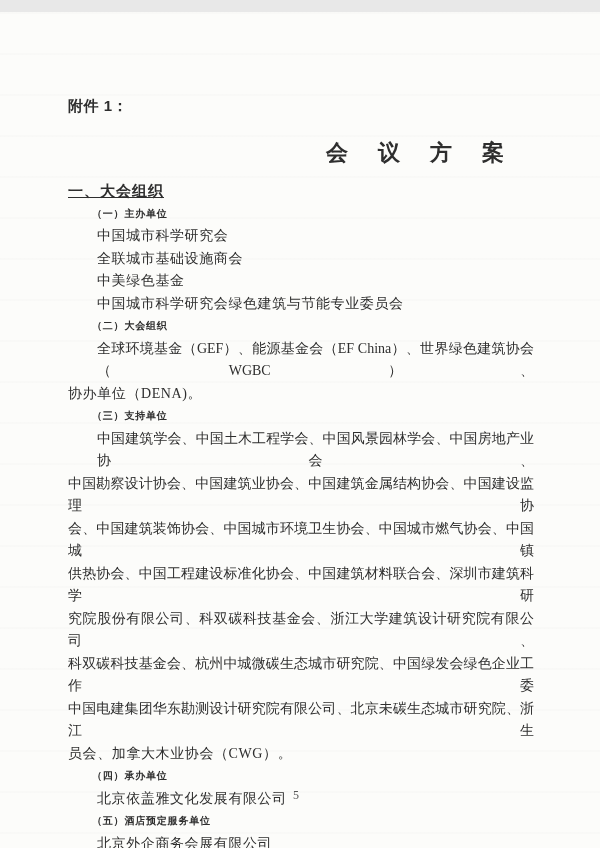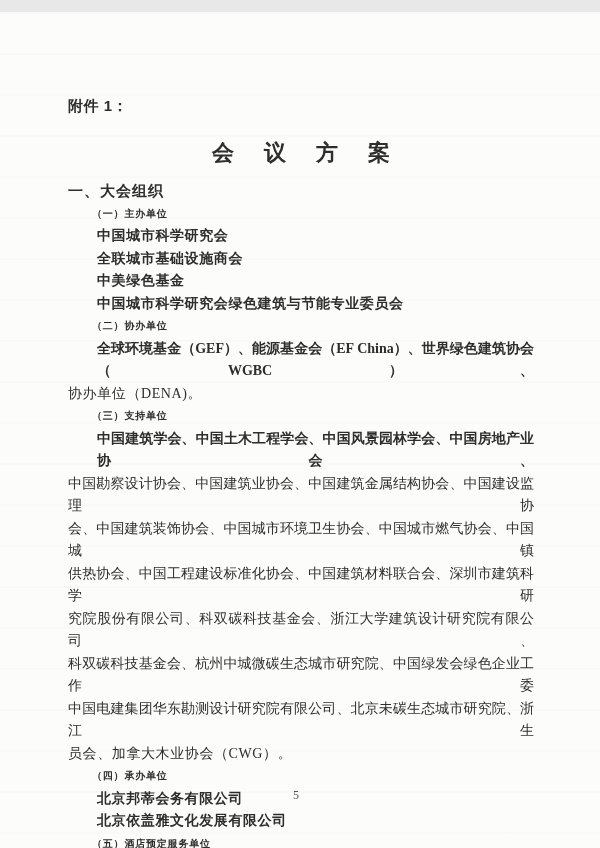--- a/index.html
+++ b/index.html
@@ -31,52 +31,53 @@
     font-family: "Liberation Sans", "DejaVu Sans", sans-serif;
     font-weight: 700;
     font-size: 15px;
     line-height: 23px;
     letter-spacing: 0.5px;
   }
   .title {
     font-size: 22px;
     font-weight: 700;
     line-height: 32px;
-    text-align: center;
+    text-align: right;
     letter-spacing: 30px;
     padding-left: 30px;
     margin-top: 20px;
     margin-bottom: 11px;
     font-family: "Liberation Serif", "DejaVu Serif", serif;
     white-space: nowrap;
   }
   .line {
     font-size: 14px;
     line-height: 22.5px;
     letter-spacing: 0.6px;
     white-space: nowrap;
   }
   .h1 {
     font-family: "Liberation Sans", "DejaVu Sans", sans-serif;
     font-weight: 700;
     font-size: 15px;
     letter-spacing: 1px;
     white-space: nowrap;
     line-height: 22.5px;
+    text-decoration: underline;
   }
   .h2 {
     font-family: "Liberation Sans", "DejaVu Sans", sans-serif;
     font-weight: 700;
     font-size: 10px;
     letter-spacing: 0.8px;
     padding-left: 24px;
     white-space: nowrap;
     line-height: 22.5px;
   }
-  .ind { padding-left: 29px; font-weight: bold; }
+  .ind { padding-left: 29px; }
   .fill {
     white-space: normal;
     text-align: justify;
     text-align-last: justify;
     letter-spacing: 0;
   }
   .pagenum {
     position: absolute;
     left: 0;
     right: 8px;
@@ -98,36 +99,35 @@
     <div class="title">会议方案</div>
 
     <div class="h1">一、大会组织</div>
 
     <div class="h2">（一）主办单位</div>
     <div class="line ind">中国城市科学研究会</div>
     <div class="line ind">全联城市基础设施商会</div>
     <div class="line ind">中美绿色基金</div>
     <div class="line ind">中国城市科学研究会绿色建筑与节能专业委员会</div>
 
-    <div class="h2">（二）协办单位</div>
+    <div class="h2">（二）大会组织</div>
     <div class="line ind fill">全球环境基金（GEF）、能源基金会（EF China）、世界绿色建筑协会（WGBC）、</div>
     <div class="line">协办单位（DENA)。</div>
 
     <div class="h2">（三）支持单位</div>
     <div class="line ind fill">中国建筑学会、中国土木工程学会、中国风景园林学会、中国房地产业协会、</div>
     <div class="line fill">中国勘察设计协会、中国建筑业协会、中国建筑金属结构协会、中国建设监理协</div>
     <div class="line fill">会、中国建筑装饰协会、中国城市环境卫生协会、中国城市燃气协会、中国城镇</div>
     <div class="line fill">供热协会、中国工程建设标准化协会、中国建筑材料联合会、深圳市建筑科学研</div>
     <div class="line fill">究院股份有限公司、科双碳科技基金会、浙江大学建筑设计研究院有限公司、</div>
     <div class="line fill">科双碳科技基金会、杭州中城微碳生态城市研究院、中国绿发会绿色企业工作委</div>
     <div class="line fill">中国电建集团华东勘测设计研究院有限公司、北京未碳生态城市研究院、浙江生</div>
     <div class="line">员会、加拿大木业协会（CWG）。</div>
 
     <div class="h2">（四）承办单位</div>
-    <div class="line ind">北京邦蒂会务有限公司</div>
     <div class="line ind">北京依盖雅文化发展有限公司</div>
 
     <div class="h2">（五）酒店预定服务单位</div>
     <div class="line ind">北京外企商务会展有限公司</div>
 
   </div>
 
   <div class="pagenum">5</div>
 </div>
 

